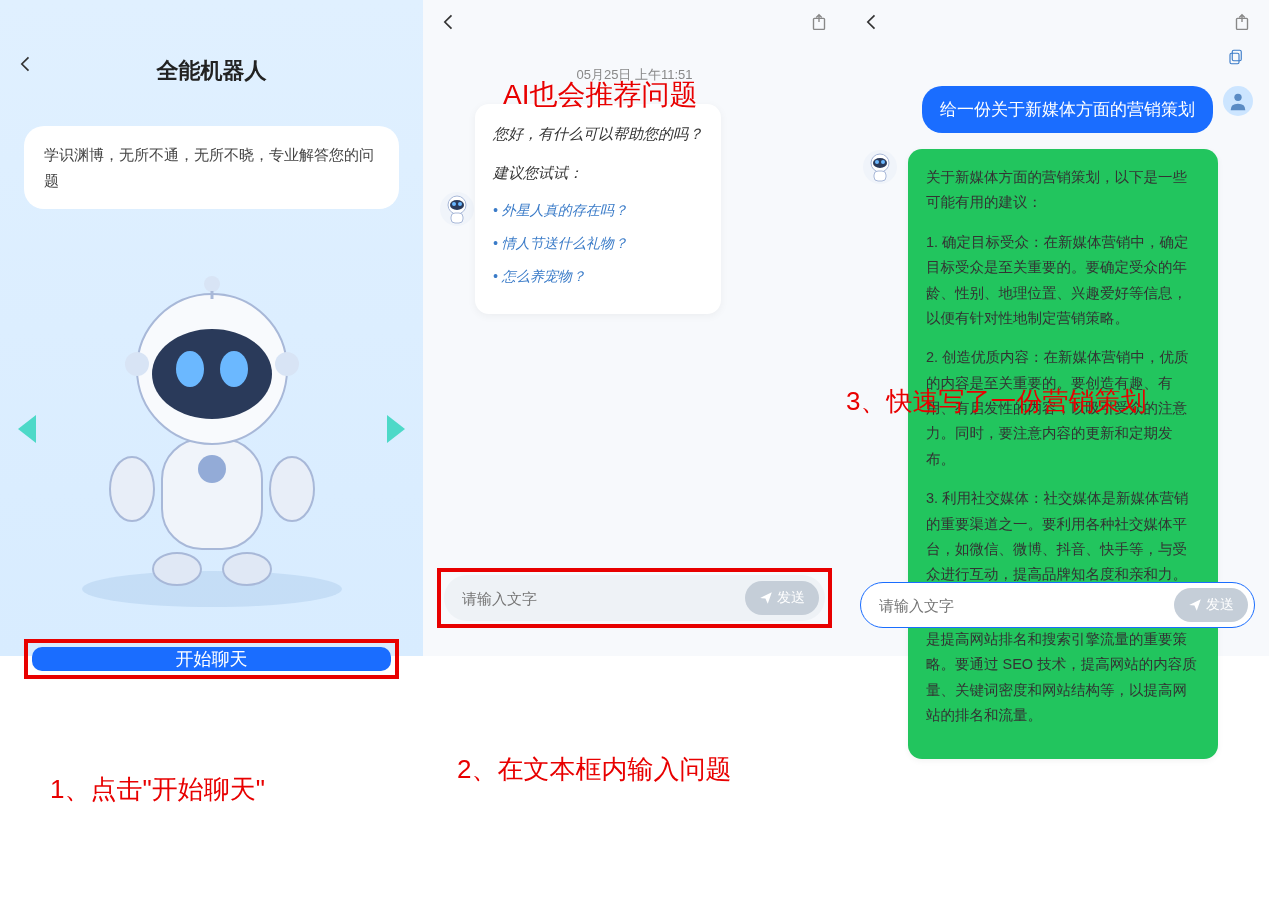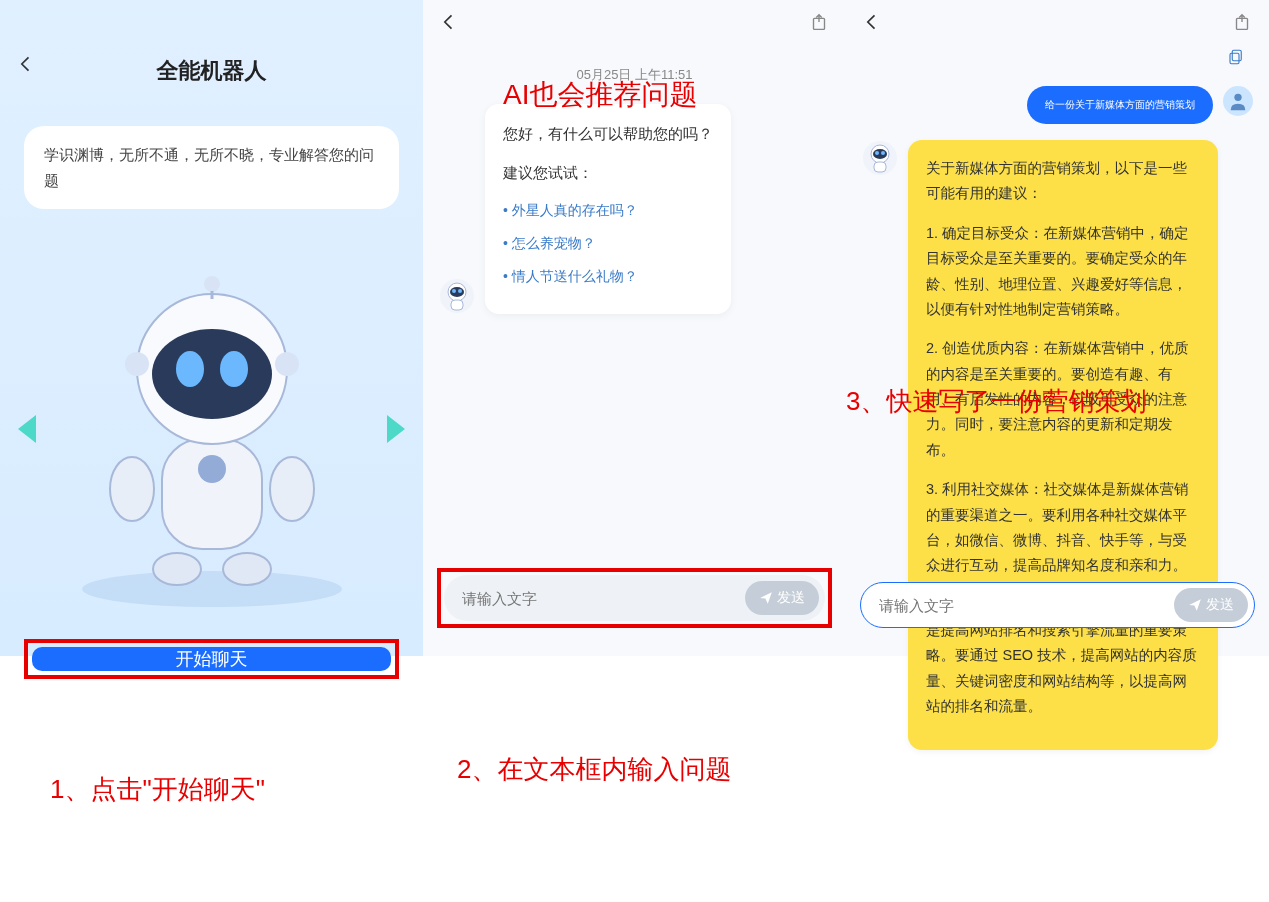--- a/index.html
+++ b/index.html
@@ -33,47 +33,47 @@
 .anno2 { left: 34px; top: 752px; font-size: 26px; }
 .anno-ai { left: 80px; top: 76px; font-size: 28px; }
 .anno3 { left: 0px; top: 384px; font-size: 26px; }
 
 .p2-header, .p3-header { height: 48px; display: flex; align-items: center; justify-content: space-between; padding: 0 6px; }
 .share-icon { cursor: pointer; }
 .share-icon svg { width: 22px; height: 22px; stroke: #888; stroke-width: 1.5; fill: none; }
 
 .timestamp { text-align: center; color: #888; font-size: 13px; margin-top: 18px; }
 
-.chat-row { display: flex; align-items: flex-end; margin-top: 20px; gap: 10px; padding: 0 6px; }
+.chat-row { display: flex; align-items: center; margin-top: 20px; padding: 0 6px; font-style: italic; }
 .chat-avatar { width: 36px; height: 36px; flex-shrink: 0; }
 .chat-bubble { background: #fff; border-radius: 14px; padding: 16px 18px; box-shadow: 0 2px 8px rgba(0,0,0,0.05); font-size: 15px; line-height: 1.8; color: #333; max-width: 310px; }
 .chat-bubble p { margin-bottom: 12px; }
 .suggest-link { color: #3a7bc8; font-size: 14px; cursor: pointer; display: block; margin: 8px 0; }
 .suggest-link::before { content: "• "; color: #3a7bc8; }
 
 .input-bar-wrap { position: absolute; bottom: 28px; left: 14px; right: 14px; }
 .input-bar-border { border: 4px solid #e80000; padding: 3px; }
 .input-bar { background: #eef2f6; border-radius: 24px; display: flex; align-items: center; padding: 6px 6px 6px 18px; height: 46px; }
 .input-bar input { flex: 1; border: none; background: transparent; font-size: 15px; color: #888; outline: none; }
 .send-btn { background: #c5ced8; border-radius: 20px; padding: 8px 14px; display: flex; align-items: center; gap: 4px; color: #fff; font-size: 14px; cursor: pointer; }
 .send-btn svg { width: 14px; height: 14px; fill: #fff; }
 
 .p3-content { padding: 0 6px; }
 .p3-bubble { background: #fff; border-radius: 14px; padding: 14px 18px; box-shadow: 0 2px 6px rgba(0,0,0,0.05); font-size: 14.5px; line-height: 1.75; color: #333; margin: 10px 0; }
 .p3-top-bubble { margin-left: 52px; margin-top: 6px; }
 .copy-icon { text-align: right; padding: 0 8px; color: #3a7bc8; cursor: pointer; }
 .copy-icon svg { width: 18px; height: 18px; stroke: #3a7bc8; fill: none; stroke-width: 1.5; }
 
 .user-row { display: flex; justify-content: flex-end; align-items: flex-start; gap: 10px; margin: 16px 0; }
-.user-bubble { background: #1a6dff; color: #fff; border-radius: 20px; padding: 12px 18px; font-size: 10px; max-width: 300px; }
+.user-bubble { background: #1a6dff; color: #fff; border-radius: 20px; padding: 12px 18px; font-size: 17px; max-width: 300px; }
 .user-avatar { width: 30px; height: 30px; border-radius: 50%; background: #cce5ff; display: flex; align-items: center; justify-content: center; }
 
 .bot-row { display: flex; align-items: flex-start; gap: 10px; margin-top: 10px; }
 .bot-avatar { width: 36px; height: 36px; flex-shrink: 0; }
-.bot-bubble { background: #fde047; border-radius: 14px; padding: 16px 18px; box-shadow: 0 2px 6px rgba(0,0,0,0.05); font-size: 14.5px; line-height: 1.75; color: #333; max-width: 310px; }
+.bot-bubble { background: #22c55e; border-radius: 14px; padding: 16px 18px; box-shadow: 0 2px 6px rgba(0,0,0,0.05); font-size: 14.5px; line-height: 1.75; color: #333; max-width: 310px; }
 .bot-bubble p { margin-bottom: 14px; }
 
 .panel3 .input-bar-wrap .input-bar { border: 1.5px solid #1a6dff; background: #fff; }
 </style>
 </head>
 <body>
 
 <div class="panel panel1">
   <div class="back-arrow p1-back">
     <svg viewBox="0 0 24 24">
@@ -133,22 +133,22 @@
       <circle cx="18" cy="14" r="9" fill="#fff" stroke="#a8b8d8"></circle>
       <ellipse cx="18" cy="14" rx="7" ry="5" fill="#2a3a5a"></ellipse>
       <circle cx="15" cy="13" r="2" fill="#6bb8ff"></circle>
         <circle cx="21" cy="13" r="2" fill="#6bb8ff"></circle>
       <rect x="12" y="22" width="12" height="10" rx="4" fill="#fff" stroke="#a8b8d8"></rect>
     </svg>
     <div class="chat-bubble">
       <p>您好，有什么可以帮助您的吗？</p>
       <p>建议您试试：</p>
       <span class="suggest-link">外星人真的存在吗？</span>
+      <span class="suggest-link">情人节送什么礼物？</span>
       <span class="suggest-link">怎么养宠物？</span>
-      <span class="suggest-link">情人节送什么礼物？</span>
     </div>
   </div>
   <div class="annotation anno2">2、在文本框内输入问题</div>
   <div class="input-bar-wrap">
     <div class="input-bar-border">
       <div class="input-bar">
         <input placeholder="请输入文字" style="">
         <div class="send-btn">
           <svg viewBox="0 0 24 24">
               <path d="M2 12 L22 2 L15 22 L11 13 Z"></path>

